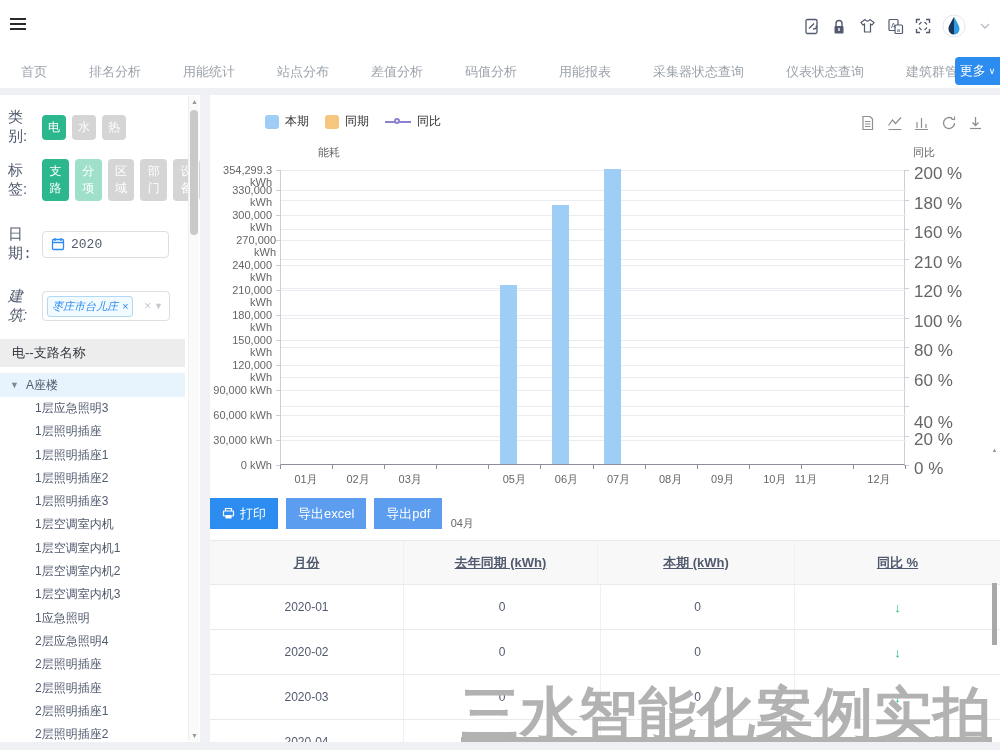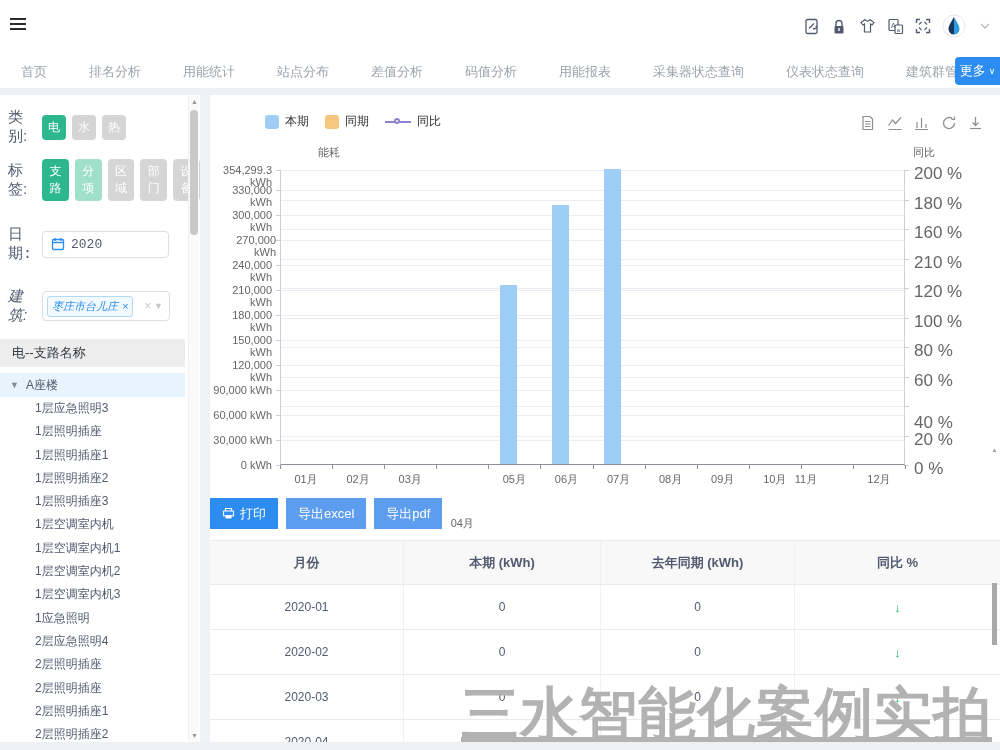--- a/index.html
+++ b/index.html
@@ -86,21 +86,21 @@
 
   
   .actions { position:absolute; left:0px; top:403px; display:flex; gap:8px; }
   .btn { height:31px; border:none; border-radius:0; color:#fff; font-size:13px; font-family:inherit;
     padding:12px 12px; cursor:pointer; display:flex; align-items:center; gap:5px; }
   .btn-print { background:#2d8cf0; }
   .btn-export { background:#5d9df0; }
 
   
   .table { position:absolute; left:0; top:445px; width:790px; }
-  .t-head { display:flex; background:#f8f8f9; border-top:1px solid #e8eaec; border-bottom:1px solid #e8eaec; height:45px; }
+  .t-head { display:flex; background:#f8f8f9; border-top:1px solid #e8eaec; border-bottom:1px solid #e8eaec; height:45px;text-decoration:underline; }
   .t-head .cell { font-weight:bold; font-size:13px; color:#515a6e; }
   .cell { display:flex; align-items:center; justify-content:center; border-right:1px solid #eef0f3; font-size:12px; color:#515a6e; }
   .cell:last-child { border-right:none; }
   .t-row { display:flex; height:45px; border-bottom:1px solid #e8eaec; background:#fff; }
   .c0 { width:194px; } .c1 { width:197px; } .c2 { width:194px; } .c3 { width:205px; }
   .arrow-down { color:#19be6b; font-size:13px; }
   .table-scroll { position:absolute; right:0px; top:447px; width:7px; height:198px; }
   .table-scroll .up { position:absolute; top:0; left:0; width:7px; text-align:center; font-size:6px; color:#999; }
   .table-scroll .tthumb { position:absolute; left:1px; bottom:0px; width:5px; height:62px; background:#a9a9a9; }
 
@@ -422,22 +422,22 @@
       </svg>
       <span>打印</span>
     </button>
     <button class="btn btn-export">导出excel</button>
     <button class="btn btn-export">导出pdf</button>
   </div>
 
   <div class="table">
     <div class="t-head" id="thead">
         <div class="cell c0">月份</div>
+        <div class="cell c2">去年同期 (kWh)</div>
         <div class="cell c1">本期 (kWh)</div>
-        <div class="cell c2">去年同期 (kWh)</div>
         <div class="cell c3">同比 %</div>
       </div>
     <div id="tbody">
         <div class="t-row">
           <div class="cell c0">2020-01</div>
           <div class="cell c1">0</div>
           <div class="cell c2">0</div>
           <div class="cell c3">
             <span class="arrow-down">↓</span>
           </div>

